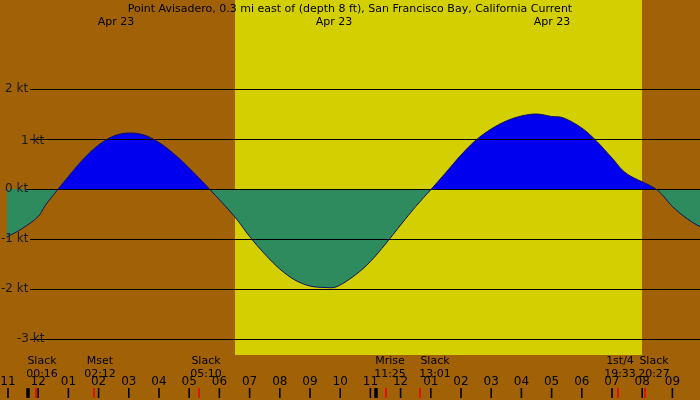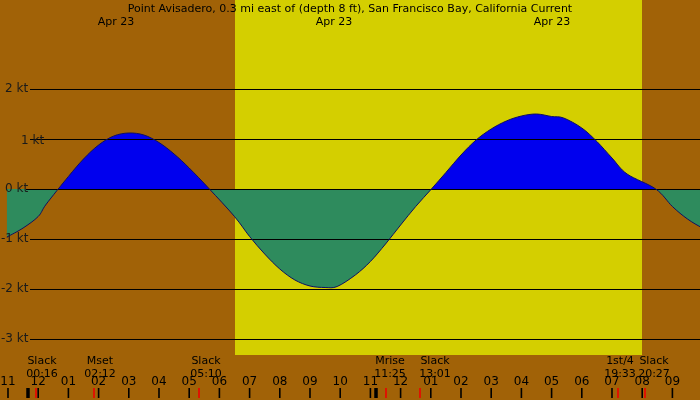--- a/index.html
+++ b/index.html
@@ -146,21 +146,21 @@
         <line x1="376" x2="376" y1="388" y2="398" stroke="#000" stroke-width="3.5"></line>
       </g>
   </svg>
 
   <div id="ylabels-layer">
       <div class="ytick-label" style="left: 5px; top: 81px;">2 kt</div>
       <div class="ytick-label" style="left: 5px; top: 133px; margin-left: 16px;">1 kt</div>
       <div class="ytick-label" style="left: 5px; top: 181px;">0 kt</div>
       <div class="ytick-label" style="left: 1px; top: 231px;">-1 kt</div>
       <div class="ytick-label" style="left: 1px; top: 281px;">-2 kt</div>
-      <div class="ytick-label" style="left: 1px; top: 331px;">-3 kt</div>
+      <div class="ytick-label" style="left: 1px; top: 331px; padding-left: 16px;">-3 kt</div>
     </div>
   <div id="events-layer">
       <div class="event-label" style="left: 12px; width: 60px; top: 354px;">
         <div>Slack</div>
         <div>00:16</div>
       </div>
       <div class="event-label" style="left: 70px; width: 60px; top: 354px;">
         <div>Mset</div>
         <div>02:12</div>
       </div>

